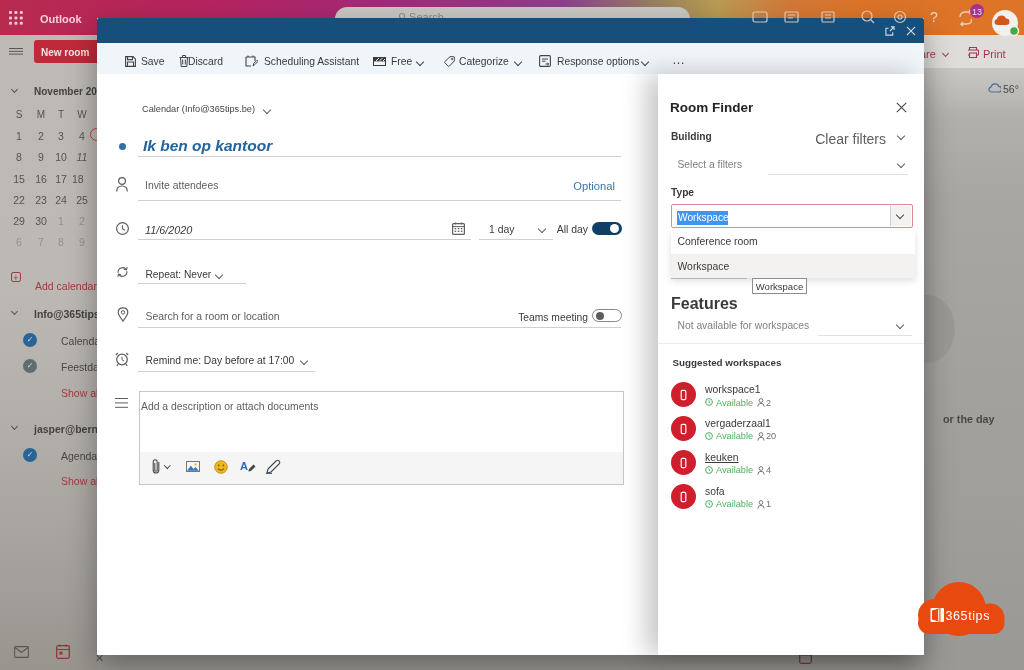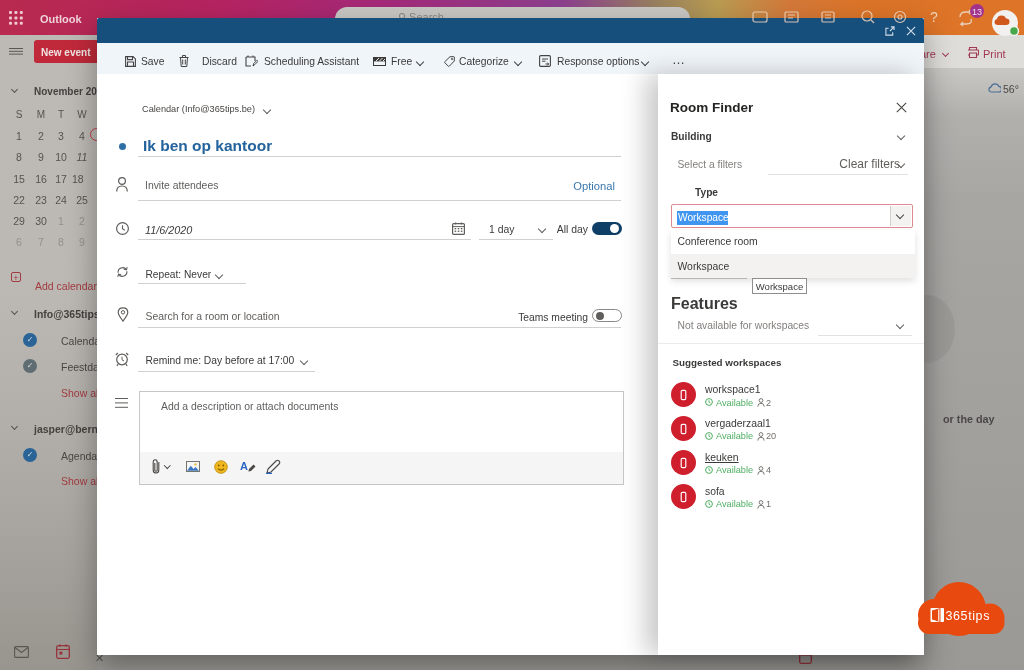--- a/index.html
+++ b/index.html
@@ -44,21 +44,21 @@
       <circle cx="266" cy="31" r="4.5" fill="#48a94a" stroke="#f3f1ef" stroke-width="1.5"></circle>
     </svg>
   </div>
 
   <div class="abs" style="left:0;top:35px;width:97px;height:635px;background:linear-gradient(180deg,#bdbab5 0%,#bcb9b4 40%,#b0ada8 65%,#a3a09b 85%,#98958f 100%);"></div>
   <div id="sidebar">
 
     <div class="abs" style="left:9px;top:48px;width:13.5px;height:1.3px;background:#5a5550;box-shadow:0 2.8px 0 #5a5550, 0 5.6px 0 #5a5550;"></div>
 
     <div class="abs" style="left:34px;top:40px;width:63px;height:23px;background:#c0293a;border-radius:3px 0 0 3px;"></div>
-    <div class="abs" style="left:41px;top:46.5px;color:#efe5e3;font-size:10px;font-weight:bold;">New event</div>
+    <div class="abs" style="left:41px;top:46.5px;color:#efe5e3;font-size:10px;font-weight:bold;">New room</div>
 
     <div class="chev" style="left:12px;top:87px;border-color:#56534f;width:5px;height:5px;"></div>
     <div class="abs" style="left:34px;top:86px;color:#44423f;font-size:10px;font-weight:bold;">November 20</div>
     <div id="minical" style="position:absolute;left:0;top:0;color:#56534f;font-size:10.5px;">
       <div class="abs" style="left:9px;top:108.5px;width:20px;text-align:center;font-size:10px;">S</div>
       <div class="abs" style="left:31px;top:108.5px;width:20px;text-align:center;font-size:10px;">M</div>
       <div class="abs" style="left:51px;top:108.5px;width:20px;text-align:center;font-size:10px;">T</div>
       <div class="abs" style="left:72px;top:108.5px;width:20px;text-align:center;font-size:10px;">W</div>
       <div class="abs" style="left:9px;top:129.5px;width:20px;text-align:center;">1</div>
       <div class="abs" style="left:31px;top:129.5px;width:20px;text-align:center;">2</div>
@@ -163,21 +163,21 @@
 
   <div class="abs" style="left:0;top:25px;width:827px;height:31px;background:#f0f5fa;"></div>
   <div id="toolbar" style="position:absolute;left:0;top:1px;color:#3b3a39;font-size:10.3px;">
     <svg class="abs" style="left:28px;top:36.5px" width="11" height="11" viewBox="0 0 11 11">
         <path d="M0.6 0.6 h7.5 l2.3 2.3 v7.5 h-9.8 z M2.5 0.8 v2.8 h5 v-2.8 M2.5 10 v-4 h6 v4" fill="none" stroke="#444" stroke-width="1.1"></path>
       </svg>
     <div class="abs" style="left:44px;top:37px;">Save</div>
     <svg class="abs" style="left:82px;top:36px" width="10" height="12" viewBox="0 0 10 12">
         <path d="M0.5 2.5 h9 M3.5 2.5 v-2 h3 v2 M1.5 2.5 l0.7 9 h5.6 l0.7 -9 M3.7 4.5 v5 M6.3 4.5 v5" fill="none" stroke="#444" stroke-width="1"></path>
       </svg>
-    <div class="abs" style="left:105px;top:37px;">Discard</div>
+    <div class="abs" style="left:91px;top:37px;">Discard</div>
     <svg class="abs" style="left:148px;top:36px" width="13" height="12" viewBox="0 0 13 12">
         <path d="M1 2 h9 v4 M1 2 v9 h5 M3 0.5 v2 M8 0.5 v2" fill="none" stroke="#444" stroke-width="1.1"></path>
         <path d="M8 11 l0.7 -2.5 l3.2 -3.2 l1.1 1.1 l-3.2 3.2 z" fill="none" stroke="#444" stroke-width="1"></path>
       </svg>
     <div class="abs" style="left:167px;top:37px;">Scheduling Assistant</div>
     <svg class="abs" style="left:276px;top:38px" width="13" height="9" viewBox="0 0 13 9">
         <rect x="0.5" y="0.5" width="12" height="8" fill="none" stroke="#3b3a39" stroke-width="1"></rect>
         <rect x="1" y="1" width="11" height="3.4" fill="#3b3a39"></rect>
         <path d="M3 4 L6 1 M6.5 4 L9.5 1 M10 4 L12 2" stroke="#fff" stroke-width="0.9"></path>
       </svg>
@@ -197,21 +197,21 @@
     <div class="chev" style="left:545px;top:40px;border-color:#444;"></div>
     <div class="abs" style="left:575px;top:33px;color:#444;font-size:13px;letter-spacing:1px;">…</div>
   </div>
 
   <div id="form" style="position:absolute;left:0;top:1px;">
 
     <div class="abs" style="left:45px;top:84.5px;color:#484644;font-size:9.2px;">Calendar (Info@365tips.be)</div>
     <div class="chev" style="left:167px;top:87.5px;"></div>
 
     <div class="abs" style="left:22px;top:123.5px;width:7px;height:7px;border-radius:50%;background:#2f6fa7;"></div>
-    <div class="abs" style="left:46px;top:117.5px;color:#24639c;font-size:15.5px;font-weight:bold;">Ik ben op kantoor</div>
+    <div class="abs" style="left:46px;top:117.5px;color:#24639c;font-size:15.5px;font-weight:bold;font-style:italic;">Ik ben op kantoor</div>
     <div class="abs" style="left:40.5px;top:137px;width:483.5px;height:1px;background:#d2d0ce;"></div>
 
     <svg class="abs" style="left:19px;top:158px" width="12" height="15" viewBox="0 0 12 15">
         <circle cx="6" cy="4" r="3.4" fill="none" stroke="#605e5c" stroke-width="1.2"></circle>
         <path d="M0.7 14.5 q0 -5.5 5.3 -5.5 q5.3 0 5.3 5.5" fill="none" stroke="#605e5c" stroke-width="1.2"></path>
       </svg>
     <div class="abs" style="left:48px;top:160.5px;color:#605e5c;font-size:10.4px;">Invite attendees</div>
     <div class="abs" style="left:440px;top:161px;width:78px;text-align:right;color:#3a77ad;font-size:11.2px;">Optional</div>
     <div class="abs" style="left:40.5px;top:181px;width:483.5px;height:1px;background:#d2d0ce;"></div>
 
@@ -266,21 +266,21 @@
         <circle cx="7" cy="7.5" r="5.3" fill="none" stroke="#605e5c" stroke-width="1.2"></circle>
         <path d="M7 4.8 V7.8 L9 9" fill="none" stroke="#605e5c" stroke-width="1"></path>
         <path d="M2.8 1 L0.8 3 M11.2 1 l2 2 M3.2 12.2 l-1.4 1.6 M10.8 12.2 l1.4 1.6" fill="none" stroke="#605e5c" stroke-width="1.2"></path>
       </svg>
     <div class="abs" style="left:48.5px;top:335.5px;color:#3b3a39;font-size:10.3px;text-align:right;">Remind me: Day before at 17:00</div>
     <div class="chev" style="left:204px;top:338.5px;"></div>
     <div class="abs" style="left:40.5px;top:352px;width:177px;height:1px;background:#d2d0ce;"></div>
 
     <div class="abs" style="left:18px;top:379px;width:13px;height:1.2px;background:#605e5c;box-shadow:0 4.4px 0 #605e5c, 0 8.8px 0 #605e5c;"></div>
     <div class="abs" style="left:42px;top:371.5px;width:484.5px;height:94px;border:1px solid #c8c6c4;"></div>
-    <div class="abs" style="left:64px;top:381.5px;color:#605e5c;font-size:10.4px;">Add a description or attach documents</div>
+    <div class="abs" style="left:44px;top:381.5px;color:#605e5c;font-size:10.4px;">Add a description or attach documents</div>
     <div class="abs" style="left:43px;top:432.5px;width:482.5px;height:32px;background:#f5f5f5;"></div>
 
     <svg class="abs" style="left:55px;top:440px" width="9" height="15" viewBox="0 0 9 15">
         <path d="M6.8 3 v8 q0 3 -2.8 3 q-2.8 0 -2.8 -3 V3.5 q0 -2.7 2 -2.7 q2 0 2 2.7 V11 q0 1.2 -1.2 1.2 q-1.2 0 -1.2 -1.2 V4" fill="none" stroke="#4a4846" stroke-width="1.1"></path>
       </svg>
     <div class="chev" style="left:68px;top:444px;border-color:#4a4846;width:4.5px;height:4.5px;"></div>
     <svg class="abs" style="left:89px;top:442px" width="14" height="11" viewBox="0 0 14 11">
         <rect x="0.5" y="0.5" width="13" height="10" fill="none" stroke="#77756f" stroke-width="1"></rect>
         <circle cx="9.5" cy="3.4" r="1.2" fill="#e8c23a"></circle>
         <path d="M1 9.8 L4.8 4.8 L7.5 8 L9.5 6 L13 9.8 z" fill="#3a76c2"></path>
@@ -300,26 +300,26 @@
         <path d="M1 14.5 h6" stroke="#2b66c2" stroke-width="1.6"></path>
       </svg>
   </div>
 
   <div id="roomfinder" class="abs" style="left:561px;top:56px;width:266px;height:581px;background:#fff;box-shadow:-12px 0 24px rgba(0,0,0,0.22);">
     <div class="abs" style="left:12px;top:26px;color:#252423;font-size:13.5px;font-weight:bold;">Room Finder</div>
     <svg class="abs" style="left:238px;top:28px" width="11" height="11" viewBox="0 0 11 11">
         <path d="M0.8 0.8 L10.2 10.2 M10.2 0.8 L0.8 10.2" fill="none" stroke="#484644" stroke-width="1.1"></path>
       </svg>
     <div class="abs" style="left:13px;top:57px;color:#3b3a39;font-size:10.2px;font-weight:bold;">Building</div>
-    <div class="abs" style="left:162px;top:57px;width:80px;text-align:right;color:#605e5c;font-size:12px;margin-top:26px;">Clear filters</div>
+    <div class="abs" style="left:148px;top:57px;width:80px;text-align:right;color:#605e5c;font-size:14px;">Clear filters</div>
     <div class="chev" style="left:240px;top:59px;"></div>
     <div class="abs" style="left:19.5px;top:85px;color:#827f7d;font-size:10.3px;">Select a filters</div>
     <div class="chev" style="left:240px;top:87px;"></div>
     <div class="abs" style="left:110px;top:99.5px;width:140px;height:1px;background:#e3e1df;"></div>
-    <div class="abs" style="left:13px;top:113px;color:#3b3a39;font-size:10.2px;font-weight:bold;margin-left:24px;">Type</div>
+    <div class="abs" style="left:13px;top:113px;color:#3b3a39;font-size:10.2px;font-weight:bold;">Type</div>
 
     <div class="abs" style="left:12.5px;top:130px;width:242.5px;height:23.5px;border:1.3px solid #e08a93;border-radius:2px;background:#fff;"></div>
     <div class="abs" style="left:232px;top:131.6px;width:21.4px;height:20.3px;background:#f3f2f1;border-left:1px solid #d2d0ce;"></div>
     <div class="chev" style="left:239px;top:138px;border-color:#484644;"></div>
     <div class="abs" style="left:19px;top:136.5px;width:51px;height:14.5px;background:#3f95f0;"></div>
     <div class="abs" style="left:20px;top:138px;color:#fff;font-size:10.2px;">Workspace</div>
 
     <div class="abs" style="left:12.5px;top:155.5px;width:244.5px;height:48.5px;background:#fff;box-shadow:0 3px 7px rgba(0,0,0,0.13);"></div>
     <div class="abs" style="left:12.5px;top:179.5px;width:244.5px;height:24.5px;background:#f3f2f1;"></div>
     <div class="abs" style="left:19.5px;top:162px;color:#3b3a39;font-size:10.4px;">Conference room</div>

